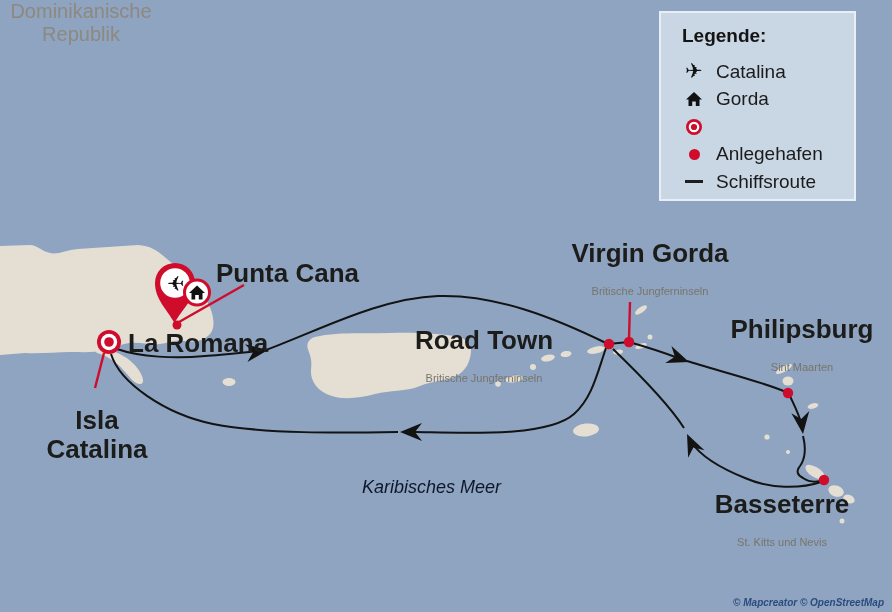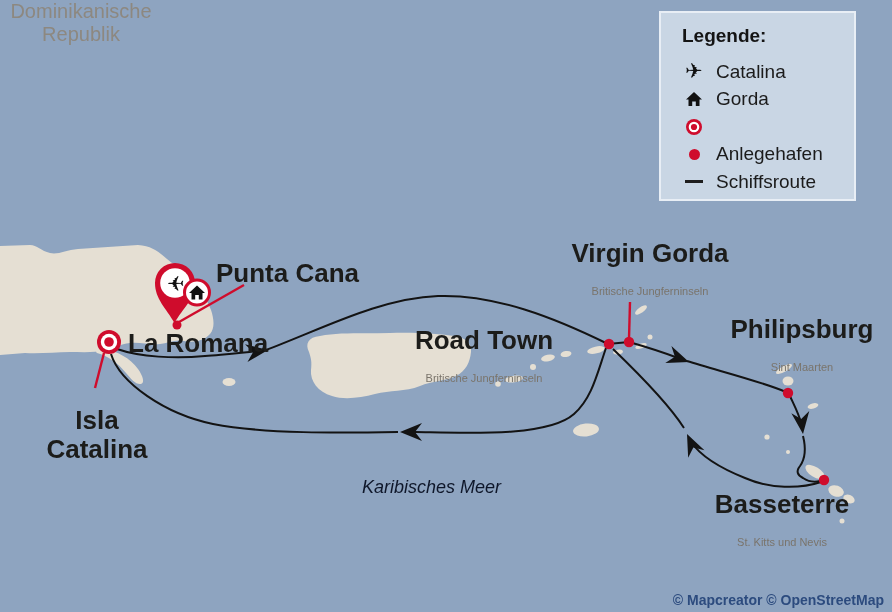--- a/index.html
+++ b/index.html
@@ -9,21 +9,21 @@
     font-family:"Liberation Sans","DejaVu Sans",sans-serif;
   }
   .map-canvas svg.geo{position:absolute;left:0;top:0;}
   .lbl{position:absolute;white-space:nowrap;}
   .port-name{font-size:26px;font-weight:700;color:#1c1c1a;line-height:24px;}
   .port-sub{font-size:11px;font-weight:400;color:#7a746b;line-height:20px;margin-top:16px;}
   .center{text-align:center;}
   .right{text-align:center;}
   .region-label{font-size:20px;color:#8d8880;line-height:23px;text-align:center;}
   .sea-label{font-size:18px;font-style:italic;color:#0f172a;}
-  .attribution{position:absolute;right:8px;bottom:4px;font-size:14px;font-weight:700;color:#2c4b7e;}
+  .attribution{position:absolute;right:8px;bottom:4px;font-size:10px;font-weight:700;color:#2c4b7e;font-style:italic;}
   
   .legend{
     position:absolute;left:659px;top:11px;width:197px;height:190px;
     background:#c9d6e4;border:2px solid #e8eef5;box-sizing:border-box;
     padding:12px 0 0 21px;
   }
   .legend-title{font-size:19px;font-weight:700;color:#141414;margin-bottom:11px;}
   .lg-row{display:flex;align-items:center;gap:10px;height:27.5px;font-size:19px;color:#1b1b1b;}
   .lg-ic{width:24px;display:flex;justify-content:center;align-items:center;flex:0 0 24px;}
   .plane-glyph{font-family:"DejaVu Sans",sans-serif;font-size:21px;color:#111;line-height:1;}

